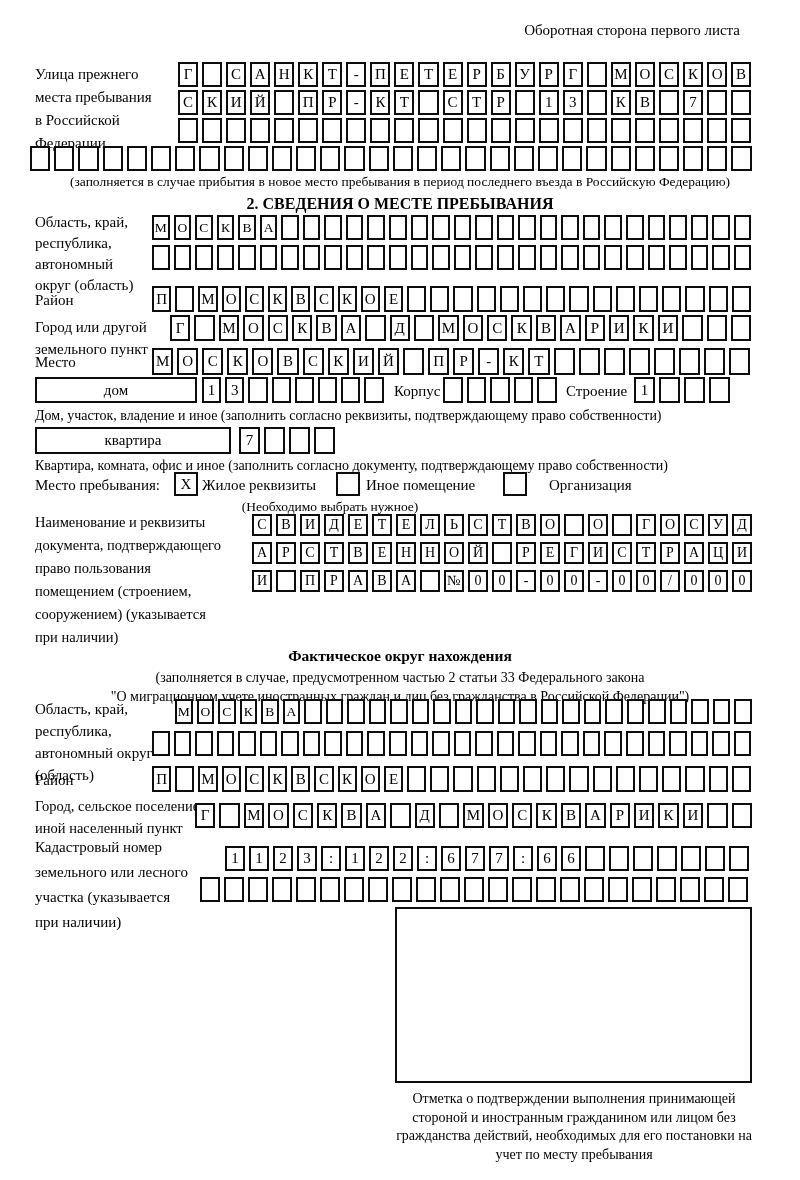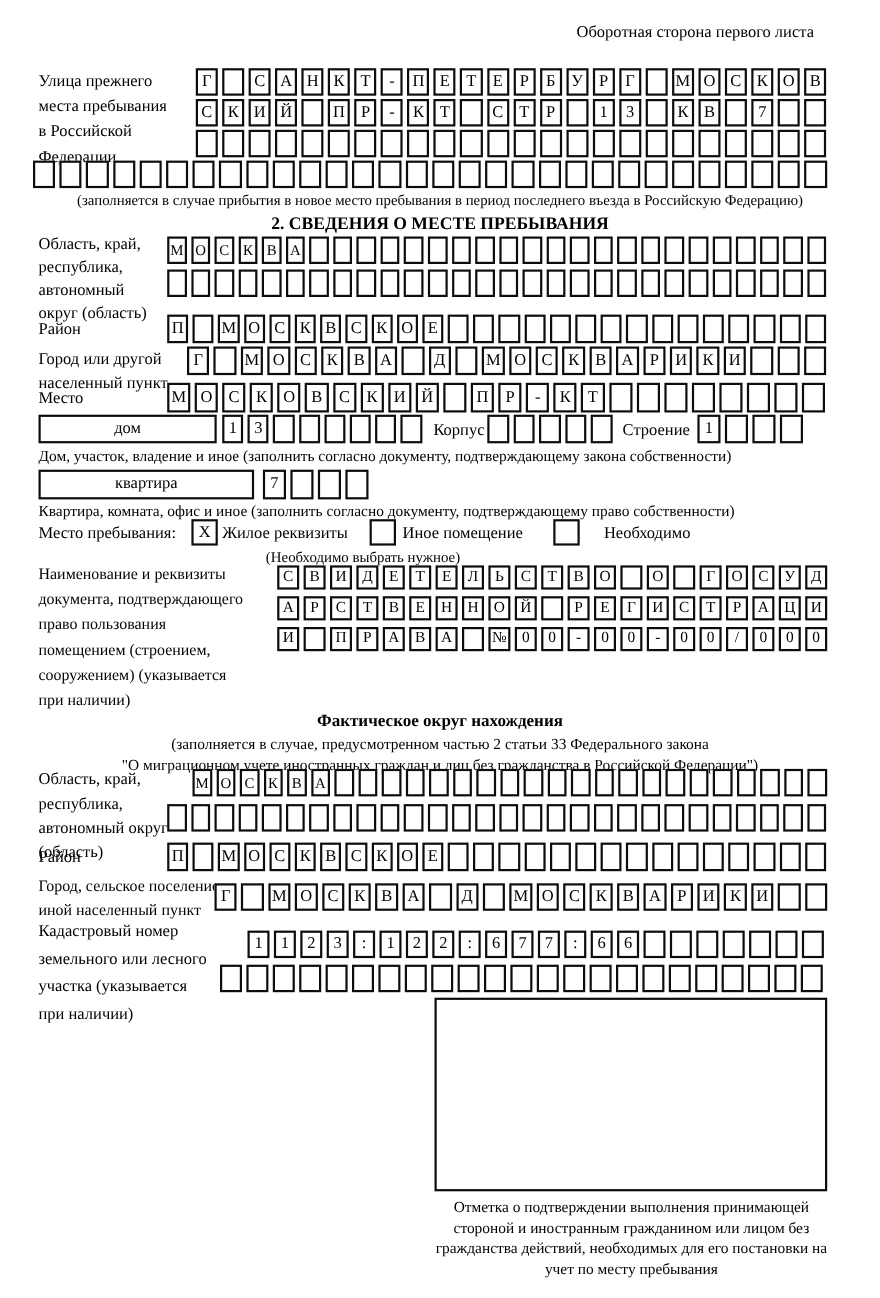--- a/index.html
+++ b/index.html
@@ -35,30 +35,30 @@
 в Российской
 Федерации</div>
       <div class="txt" style="left: 40px; top: 172px; width: 720px; text-align: center; font-size: 13.5px;">(заполняется в случае прибытия в новое место пребывания в период последнего въезда в Российскую Федерацию)</div>
       <div class="txt" style="left: 0px; top: 192px; width: 800px; text-align: center; font-size: 16px; font-weight: bold;">2. СВЕДЕНИЯ О МЕСТЕ ПРЕБЫВАНИЯ</div>
       <div class="txt" style="left: 35px; top: 212px; width: 130px; font-size: 15px; line-height: 21px;">Область, край,
 республика,
 автономный
 округ (область)</div>
       <div class="txt" style="left: 35px; top: 290px; width: 120px; font-size: 15px;">Район</div>
       <div class="txt" style="left: 35px; top: 316px; width: 140px; font-size: 15px; line-height: 22px;">Город или другой
-населенный пункт</div>
+земельного пункт</div>
       <div class="txt" style="left: 35px; top: 352px; width: 120px; font-size: 15px;">Место</div>
       <div class="txt" style="left: 394px; top: 381px; width: 60px; font-size: 15px;">Корпус</div>
       <div class="txt" style="left: 566px; top: 381px; width: 70px; font-size: 15px;">Строение</div>
-      <div class="txt" style="left: 35px; top: 406px; width: 720px; font-size: 14px;">Дом, участок, владение и иное (заполнить согласно документу, подтверждающему закона собственности)</div>
+      <div class="txt" style="left: 35px; top: 406px; width: 720px; font-size: 14px;">Дом, участок, владение и иное (заполнить согласно реквизиты, подтверждающему право собственности)</div>
       <div class="txt" style="left: 35px; top: 456px; width: 720px; font-size: 14px;">Квартира, комната, офис и иное (заполнить согласно документу, подтверждающему право собственности)</div>
       <div class="txt" style="left: 35px; top: 475px; width: 150px; font-size: 15px;">Место пребывания:</div>
       <div class="txt" style="left: 202px; top: 475px; width: 140px; font-size: 15px;">Жилое реквизиты</div>
       <div class="txt" style="left: 366px; top: 475px; width: 130px; font-size: 15px;">Иное помещение</div>
-      <div class="txt" style="left: 549px; top: 475px; width: 120px; font-size: 15px;">Необходимо</div>
+      <div class="txt" style="left: 549px; top: 475px; width: 120px; font-size: 15px;">Организация</div>
       <div class="txt" style="left: 170px; top: 497px; width: 320px; text-align: center; font-size: 13.5px;">(Необходимо выбрать нужное)</div>
       <div class="txt" style="left: 35px; top: 511px; width: 215px; font-size: 14.5px; line-height: 23px;">Наименование и реквизиты
 документа, подтверждающего
 право пользования
 помещением (строением,
 сооружением) (указывается
 при наличии)</div>
       <div class="txt" style="left: 0px; top: 645px; width: 800px; text-align: center; font-size: 15.5px; font-weight: bold;">Фактическое округ нахождения</div>
       <div class="txt" style="left: 50px; top: 668px; width: 700px; text-align: center; font-size: 14px; line-height: 19px;">(заполняется в случае, предусмотренном частью 2 статьи 33 Федерального закона
 "О миграционном учете иностранных граждан и лиц без гражданства в Российской Федерации")</div>

